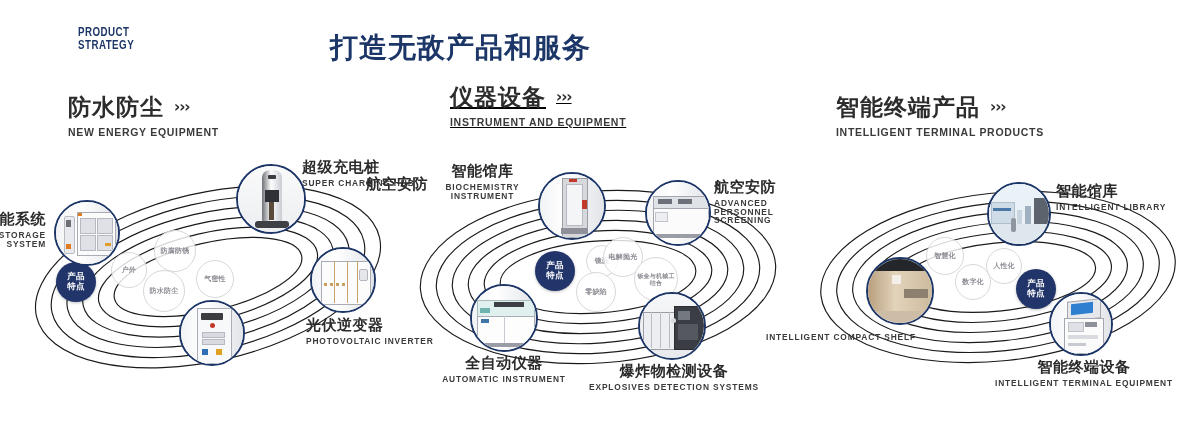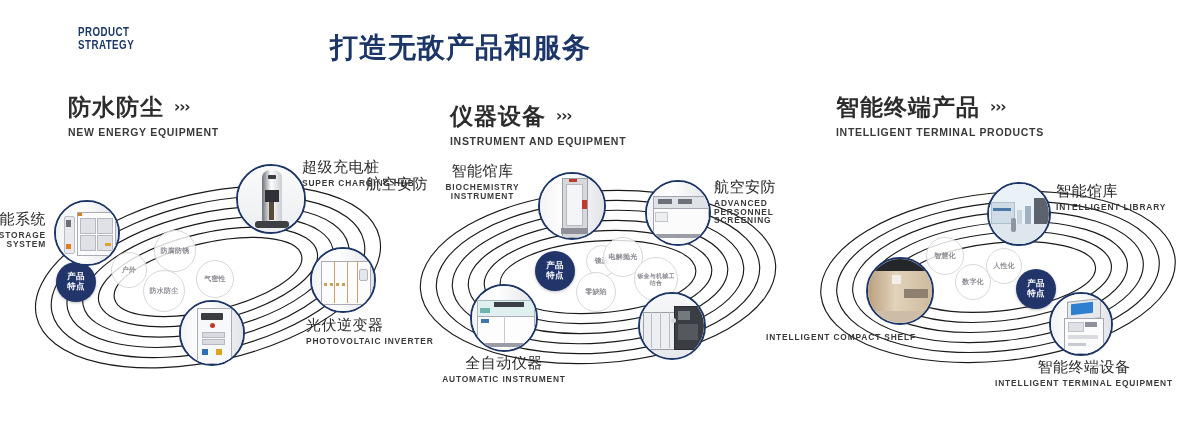--- a/index.html
+++ b/index.html
@@ -44,21 +44,21 @@
   .sect .arrows{
     margin-left:10px;font-size:15px;color:#2c2c2c;letter-spacing:-1px;
     font-family:"DejaVu Sans",sans-serif;line-height:1;font-weight:bold;
   }
   .sect .en{
     margin-top:7px;
     font-family:"Liberation Sans",sans-serif;
     font-size:10.5px;font-weight:bold;color:#3a3a3a;letter-spacing:.7px;
   }
   #sect-1{left:68px;top:96px;}
-  #sect-2{left:450px;top:105px;}
+  #sect-2{left:450px;top:86px;text-decoration:underline;}
   #sect-3{left:836px;top:96px;}
 
   
   .cluster{position:absolute;width:400px;height:250px;}
   #cluster-1{left:8px;top:152px;}
   #cluster-2{left:398px;top:152px;}
   #cluster-3{left:798px;top:152px;}
   .orbits{position:absolute;left:0;top:0;width:400px;height:250px;}
 
   
@@ -66,21 +66,21 @@
     position:absolute;border-radius:50%;
     border:2px solid #1d3668;background:#fdfdfd;
     overflow:hidden;box-sizing:border-box;
   }
   .node .ph{position:absolute;left:0;top:0;right:0;bottom:0;}
 
   
   .cap{position:absolute;line-height:1.05;}
   .cap .cn{
     font-family:"DejaVu Sans",sans-serif;
-    font-size:15px;font-weight:normal;color:#2b2b2b;letter-spacing:.5px;white-space:nowrap;
+    font-size:15px;font-weight:bold;color:#2b2b2b;letter-spacing:.5px;white-space:nowrap;
   }
   .cap .en{
     margin-top:3px;
     font-family:"Liberation Sans",sans-serif;
     font-size:8.4px;font-weight:bold;color:#3a3a3a;letter-spacing:.85px;
   }
   .cap.r{text-align:right;}
   .cap.l{text-align:left;}
   .cap.c{text-align:center;}
 
@@ -285,20 +285,24 @@
         <div class="dev" style="left:3px;top:18px;width:32px;height:36px;background:#eceef1;border:1px solid #9a9da5;"></div>
         <div class="dev" style="left:11px;top:18px;width:1px;height:36px;background:#b9bcc4;"></div>
         <div class="dev" style="left:20px;top:18px;width:1px;height:36px;background:#b9bcc4;"></div>
         <div class="dev" style="left:29px;top:18px;width:1px;height:36px;background:#b9bcc4;"></div>
         <div class="dev" style="left:34px;top:12px;width:30px;height:42px;background:#3a3d44;border:1px solid #2a2c31;"></div>
         <div class="dev" style="left:38px;top:17px;width:12px;height:9px;background:#74787f;"></div>
         <div class="dev" style="left:38px;top:30px;width:20px;height:16px;background:#55585f;"></div>
         <div class="dev" style="left:31px;top:24px;width:5px;height:5px;background:#d8dadd;border-radius:50%;"></div>
       </div>
     </div>
+    <div class="cap c" style="left:186px;top:212px;width:180px;">
+      <div class="cn">爆炸物检测设备</div>
+      <div class="en">EXPLOSIVES DETECTION SYSTEMS</div>
+    </div>
 
     <div class="node" style="left:72px;top:132px;width:68px;height:68px;">
       <div class="ph shade">
         <div class="dev" style="left:5px;top:14px;width:56px;height:16px;background:#dff0ef;border:1px solid #a9bcbb;"></div>
         <div class="dev" style="left:22px;top:16px;width:30px;height:5px;background:#3c3f45;"></div>
         <div class="dev" style="left:8px;top:22px;width:10px;height:5px;background:#6fb3ae;"></div>
         <div class="dev" style="left:5px;top:30px;width:56px;height:28px;background:#fdfdfd;border:1px solid #a9acb4;"></div>
         <div class="dev" style="left:32px;top:30px;width:1px;height:28px;background:#c7cad0;"></div>
         <div class="dev" style="left:9px;top:33px;width:8px;height:4px;background:#3e77a8;"></div>
         <div class="dev" style="left:5px;top:57px;width:56px;height:4px;background:#9a9da5;"></div>

